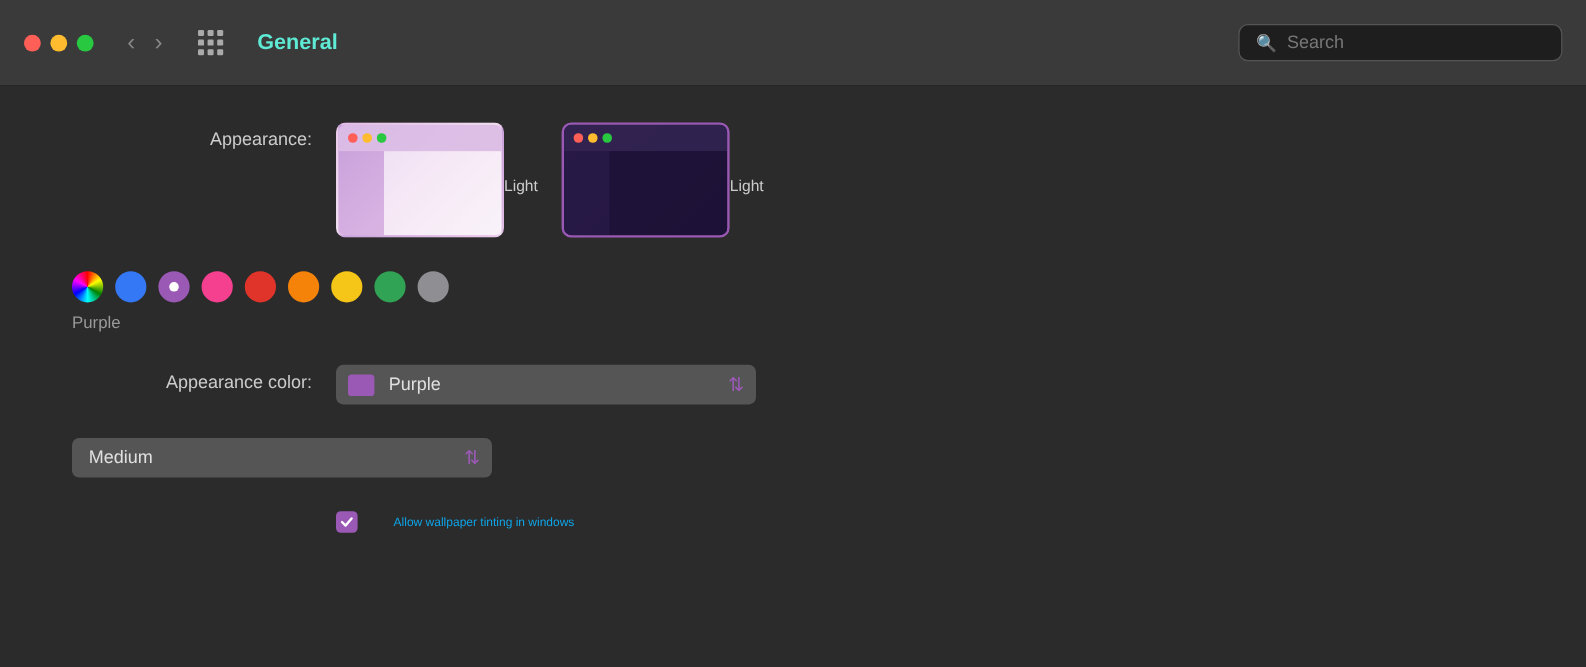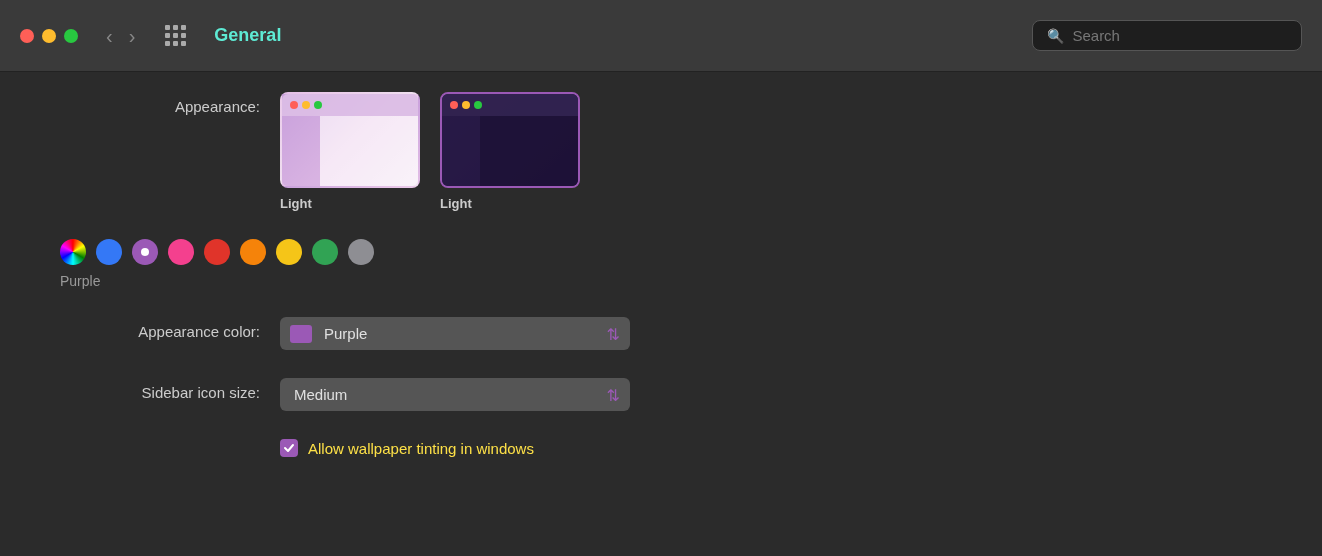--- a/index.html
+++ b/index.html
@@ -97,21 +97,21 @@
       border: none;
       outline: none;
       color: #888;
       font-size: 15px;
       width: 100%;
     }
     .search-input::placeholder { color: #777; }
 
     
     .content {
-      padding: 20px 60px;
+      padding: 30px 60px;
     }
 
     .setting-row {
       display: flex;
       align-items: flex-start;
       margin-bottom: 28px;
     }
 
     .setting-label {
       text-align: right;
@@ -124,23 +124,23 @@
 
     
     .appearance-options {
       display: flex;
       gap: 20px;
       align-items: flex-start;
     }
 
     .appearance-option {
       display: flex;
-      flex-direction: column;
-      cursor: pointer;
-      font-weight: bold;
+      flex-direction: row;
+      align-items: center;
+      cursor: pointer;
     }
 
     .appearance-thumb {
       width: 140px;
       height: 96px;
       border-radius: 8px;
       overflow: hidden;
       position: relative;
       border: 2px solid transparent;
     }
@@ -433,22 +433,23 @@
       cursor: pointer;
       flex-shrink: 0;
     }
 
     .checkbox-custom svg {
       width: 12px;
       height: 12px;
     }
 
     .checkbox-label {
-      font-size: 15px;
-      color: #fde047;
+      font-size: 10px;
+      color: #0ea5e9;
+      margin-left: 20px;
     }
   </style>
 </head>
 <body>
 
 <div class="titlebar">
   <div class="traffic-lights">
     <div class="traffic-light tl-close"></div>
     <div class="traffic-light tl-min"></div>
     <div class="traffic-light tl-max"></div>
@@ -560,21 +561,20 @@
           <option>Green</option>
           <option>Graphite</option>
           <option>Other...</option>
         </select>
         <span class="highlight-arrow">⇅</span>
       </div>
     </div>
   </div>
 
   <div class="setting-row">
-    <div class="setting-label">Sidebar icon size:</div>
     <div class="dropdown-row">
       <div class="dropdown-wrapper">
         <select>
           <option>Small</option>
           <option selected="">Medium</option>
           <option>Large</option>
         </select>
         <span class="dropdown-arrow">⇅</span>
       </div>
     </div>

